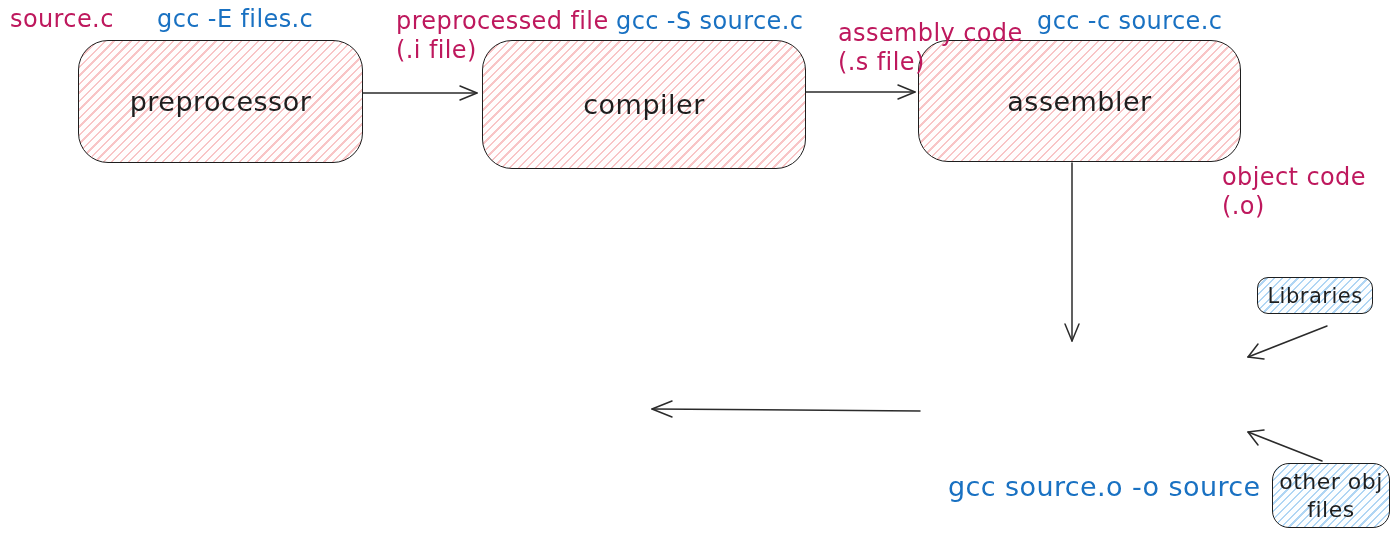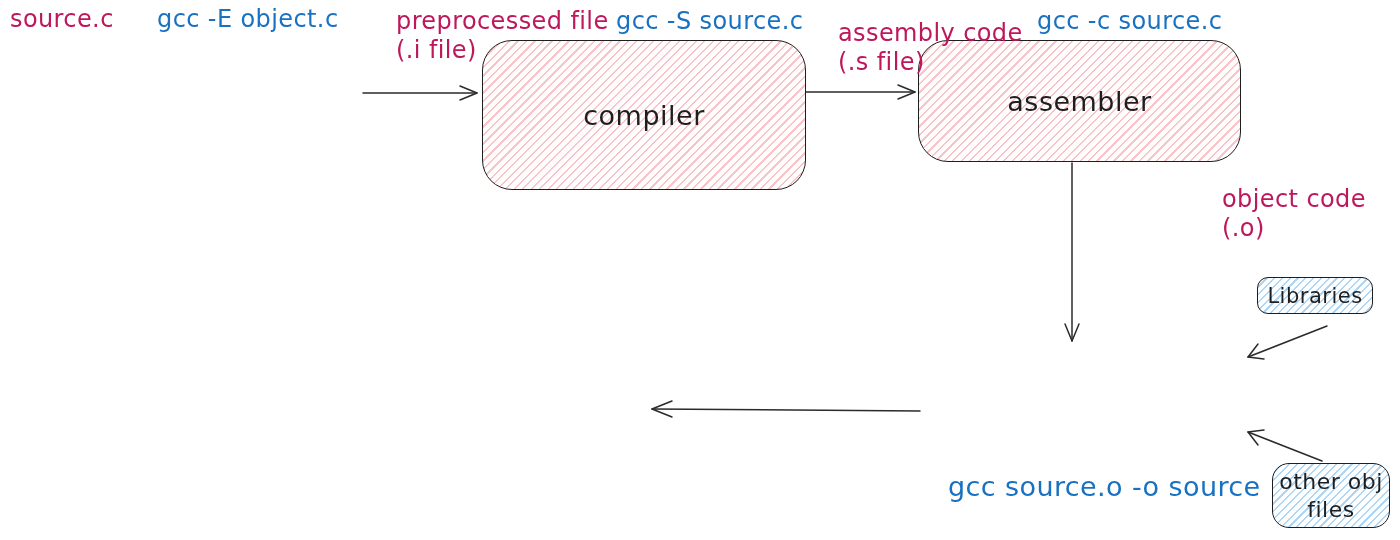--- a/index.html
+++ b/index.html
@@ -29,42 +29,42 @@
       rgba(246,178,180,0.75) 0px, rgba(246,178,180,0.75) 1.6px,
       transparent 1.6px, transparent 6px);
   }
   .hatch-blue{
     background-color:#fcfeff;
     background-image:repeating-linear-gradient(135deg,
       rgba(150,200,240,0.75) 0px, rgba(150,200,240,0.75) 1.6px,
       transparent 1.6px, transparent 5.5px);
   }
   .node-preprocessor{left:78px;top:40px;width:285px;height:123px;border-radius:30px;}
-  .node-compiler   {left:482px;top:40px;width:324px;height:150px;border-radius:30px;}
+  .node-compiler   {left:482px;top:40px;width:324px;height:129px;border-radius:30px;}
   .node-assembler  {left:918px;top:40px;width:323px;height:122px;border-radius:30px;}
   .node-linker     {left:921px;top:345px;width:319px;height:123px;border-radius:30px;}
   .node-libraries  {left:1257px;top:277px;width:116px;height:37px;border-radius:11px;font-size:21px;border-width:1.5px;}
   .node-other-obj  {left:1272px;top:463px;width:118px;height:65px;border-radius:17px;font-size:22px;line-height:28px;border-width:1.5px;}
   
   .ann{
     position:absolute;
     font-size:24px;
     line-height:29px;
     letter-spacing:0.4px;
     white-space:pre-line;
   }
   .red{color:#be185d;}
   .blue{color:#1971c2;}
   .ann-source-c        {left:10px;  top:5px;}
   .ann-cmd-preprocess  {left:157px; top:5px;}
   .ann-preprocessed    {left:396px; top:7px;}
   .ann-cmd-compile     {left:616px; top:7px;}
   .ann-assembly        {left:838px; top:5px;margin-top:14px;}
   .ann-cmd-assemble    {left:1037px;top:7px;}
-  .ann-object-code     {left:1222px;top:163px;margin-top:22px;}
+  .ann-object-code     {left:1222px;top:163px;}
   .ann-executable      {left:497px; top:395px;font-size:25px;}
   .ann-cmd-link        {left:948px; top:472px;font-size:27px;}
   
   svg.edges{position:absolute;left:0;top:0;}
   svg.edges path{fill:none;stroke:#2b2b2b;stroke-width:1.5;stroke-linecap:round;stroke-linejoin:round;}
 </style>
 </head>
 <body>
 
 <div class="canvas">
@@ -89,28 +89,29 @@
     <g>
       <path d="M1322,461 L1248,432"></path>
       <path d="M1248,432 L1258,445 M1248,432 L1264,430"></path>
     </g>
     <g>
       <path d="M920,411 L652,409"></path>
       <path d="M652,409 L672,401 M652,409 L672,417"></path>
     </g>
   </svg>
 
+  <div class="node hatch-pink node-preprocessor">preprocessor</div>
   <div class="node hatch-pink node-compiler">compiler</div>
   <div class="node hatch-pink node-assembler">assembler</div>
   <div class="node hatch-blue node-libraries">Libraries</div>
   <div class="node hatch-blue node-other-obj">other obj
 files</div>
 
   <div class="ann red ann-source-c">source.c</div>
-  <div class="ann blue ann-cmd-preprocess">gcc -E object.c</div>
+  <div class="ann blue ann-cmd-preprocess">gcc -E files.c</div>
   <div class="ann red ann-preprocessed">preprocessed file
 (.i file)</div>
   <div class="ann blue ann-cmd-compile">gcc -S source.c</div>
   <div class="ann red ann-assembly">assembly code
 (.s file)</div>
   <div class="ann blue ann-cmd-assemble">gcc -c source.c</div>
   <div class="ann red ann-object-code">object code
 (.o)</div>
   <div class="ann blue ann-cmd-link">gcc source.o -o source</div>
 

